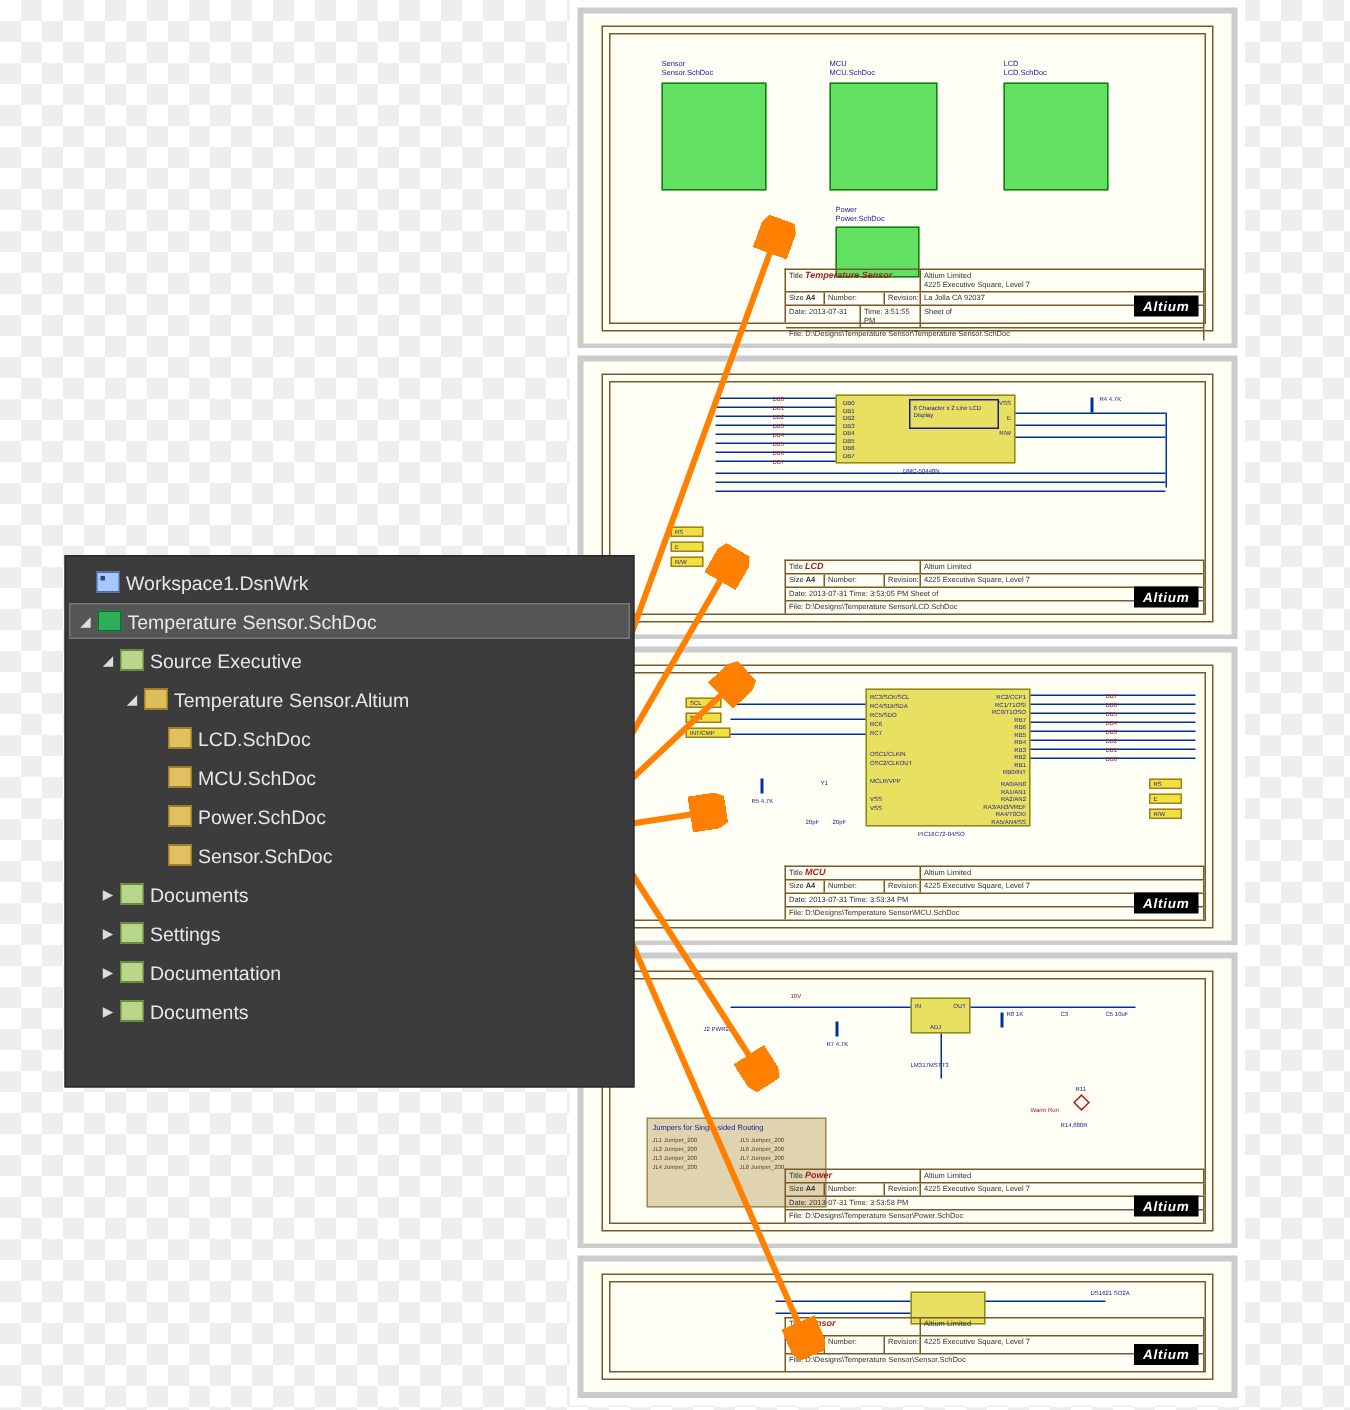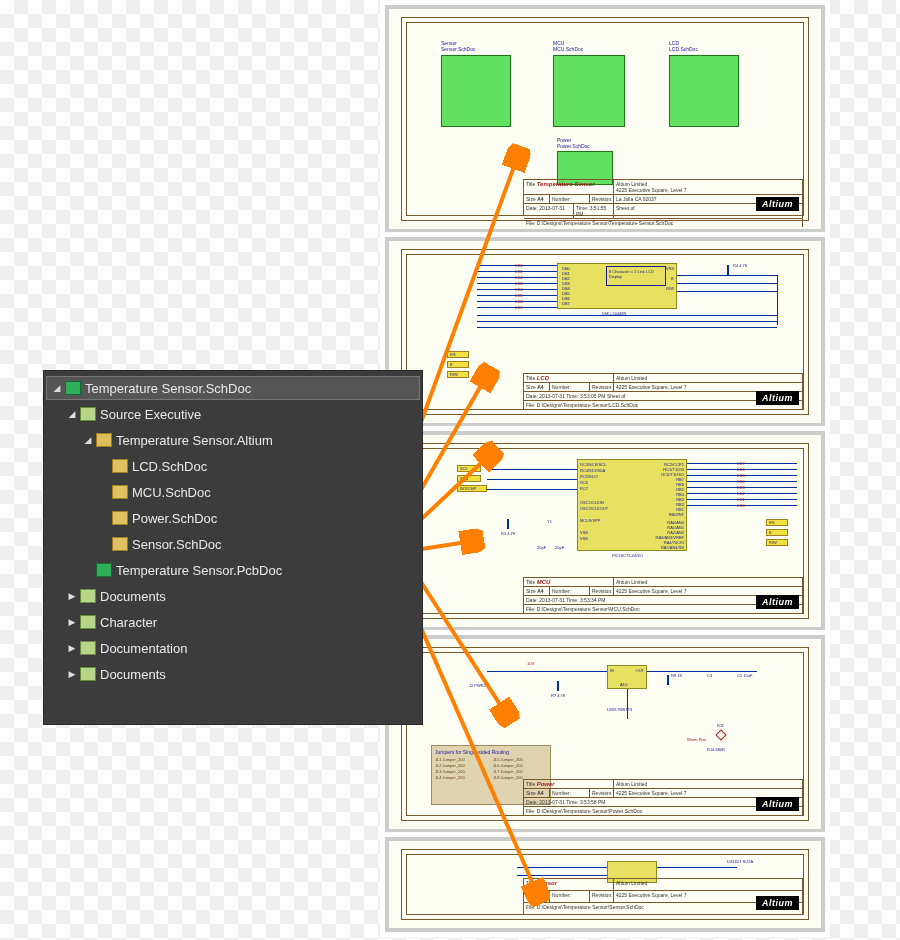--- a/index.html
+++ b/index.html
@@ -142,20 +142,25 @@
     stroke-width:4;
     fill:#ff7f00;
     z-index:40;
   }
 </style>
 </head>
 <body>
 
 <div class="tree-panel">
 
+  <div class="tree-row">
+    <span class="tree-caret"></span>
+    <span class="tree-icon icon-workspace"></span>
+    <span class="tree-label">Workspace1.DsnWrk</span>
+  </div>
 
   <div class="tree-row selected" style="padding-left:4px;">
     <span class="tree-caret">◢</span>
     <span class="tree-icon icon-project"></span>
     <span class="tree-label">Temperature Sensor.SchDoc</span>
   </div>
 
   <div class="tree-row" style="padding-left:20px;">
     <span class="tree-caret">◢</span>
     <span class="tree-icon icon-folder"></span>
@@ -178,34 +183,30 @@
   </div>
   <div class="tree-row" style="padding-left:64px;">
     <span class="tree-icon icon-sch"></span>
     <span class="tree-label">Power.SchDoc</span>
   </div>
   <div class="tree-row" style="padding-left:64px;">
     <span class="tree-icon icon-sch"></span>
     <span class="tree-label">Sensor.SchDoc</span>
   </div>
 
-  <div class="tree-row" style="padding-left:48px;">
-    <span class="tree-icon icon-pcb"></span>
-    <span class="tree-label">Temperature Sensor.PcbDoc</span>
-  </div>
 
   <div class="tree-row" style="padding-left:20px;">
     <span class="tree-caret">▶</span>
     <span class="tree-icon icon-folder"></span>
     <span class="tree-label">Documents</span>
   </div>
   <div class="tree-row" style="padding-left:20px;">
     <span class="tree-caret">▶</span>
     <span class="tree-icon icon-folder"></span>
-    <span class="tree-label">Character</span>
+    <span class="tree-label">Settings</span>
   </div>
   <div class="tree-row" style="padding-left:20px;">
     <span class="tree-caret">▶</span>
     <span class="tree-icon icon-folder"></span>
     <span class="tree-label">Documentation</span>
   </div>
   <div class="tree-row" style="padding-left:20px;">
     <span class="tree-caret">▶</span>
     <span class="tree-icon icon-folder"></span>
     <span class="tree-label">Documents</span>

